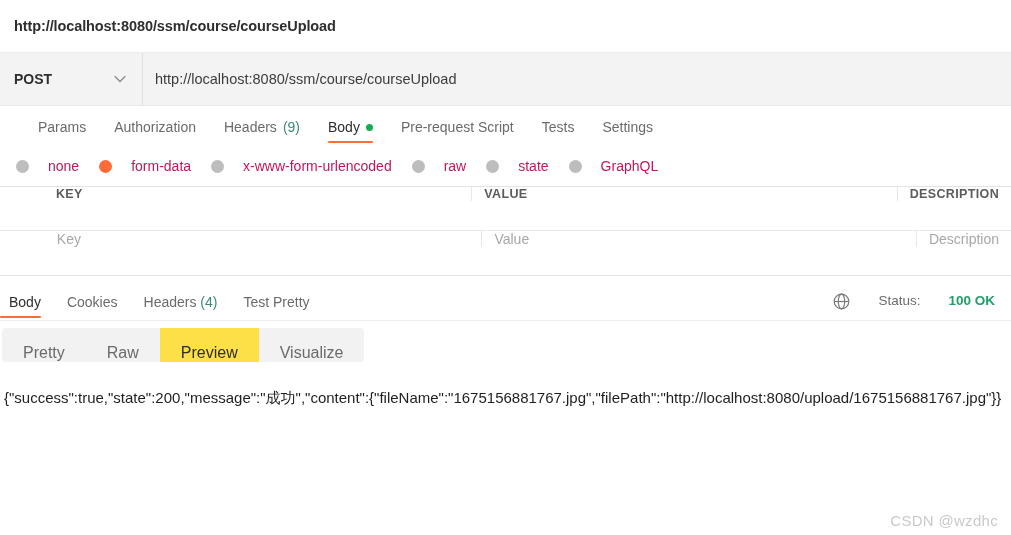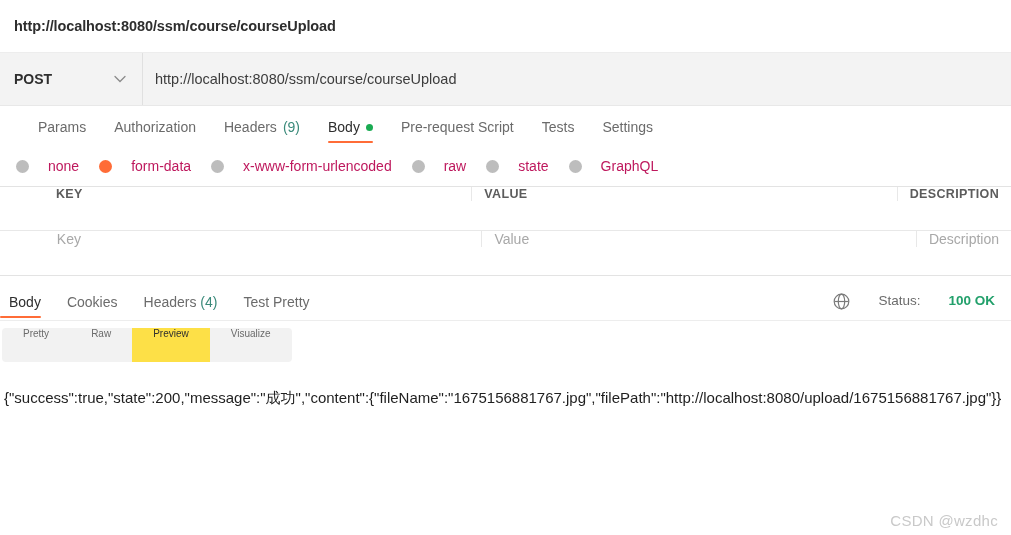--- a/index.html
+++ b/index.html
@@ -226,23 +226,23 @@
   }
   .seg-group {
     display: flex;
     background: #f2f2f2;
     border-radius: 4px;
     overflow: hidden;
     height: 34px;
   }
   .seg {
     display: flex;
-    align-items: flex-start;
+    align-items: flex-end;
     padding: 0 21px;
-    font-size: 10px;
+    font-size: 16px;
     color: #6b6b6b;
     white-space: nowrap;
   }
   .seg.active { background: #fde047; color: #2e2e2e; }
 
   
   .resp-body {
     padding: 16px 8px 0 4px;
     font-size: 15px;
     line-height: 26px;

